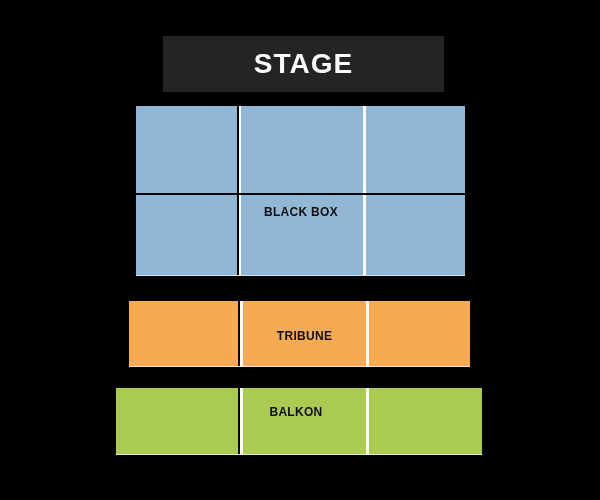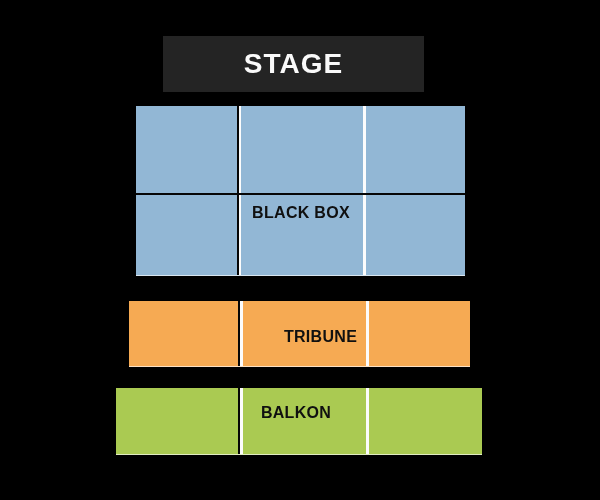--- a/index.html
+++ b/index.html
@@ -11,39 +11,39 @@
   }
   .canvas {
     position: relative;
     width: 600px; height: 500px;
     background: #000;
   }
   
   .stage {
     position: absolute;
     left: 163px; top: 36px;
-    width: 261px; height: 56px;
+    width: 281px; height: 56px;
     background: #242424;
     display: flex; align-items: center; justify-content: center;
   }
   .stage-label {
     color: #fafafa;
     font-weight: bold;
     font-size: 28px;
     letter-spacing: 1px;
   }
   
   .section {
     position: absolute;
     border-bottom: 1px solid rgba(255,255,255,0.65);
   }
   .section-label {
     position: absolute;
     font-weight: bold;
-    font-size: 16px;
+    font-size: 12px;
     line-height: 15px;
     color: #101010;
     text-align: center;
     letter-spacing: 0.3px;
     white-space: nowrap;
   }
   .vline { position: absolute; top: 0; bottom: 0; }
   .hline { position: absolute; left: 0; right: 0; }
   .line-black { background: #060606; }
   .line-white { background: #fcfcfc; }
@@ -54,21 +54,21 @@
   .bb-v1b { left: 103px; width: 2px; }
   .bb-v2  { left: 227px; width: 3px; }
   .bb-h1  { top: 87px; height: 2px; }
   .bb-label { left: 103px; width: 124px; top: 99px; }
 
   
   .tribune { left: 129px; top: 301px; width: 341px; height: 65px; }
   .tr-v1a { left: 109px; width: 2px; }
   .tr-v1b { left: 111px; width: 3px; }
   .tr-v2  { left: 237px; width: 3px; }
-  .tr-label { left: 114px; width: 123px; top: 28px; padding-left: 16px; }
+  .tr-label { left: 114px; width: 123px; top: 28px; }
 
   
   .balkon { left: 116px; top: 388px; width: 366px; height: 66px; }
   .bk-v1a { left: 122px; width: 2px; }
   .bk-v1b { left: 124px; width: 3px; }
   .bk-v2  { left: 250px; width: 3px; }
   .bk-label { left: 124px; width: 112px; top: 17px; }
 </style>
 </head>
 <body>

